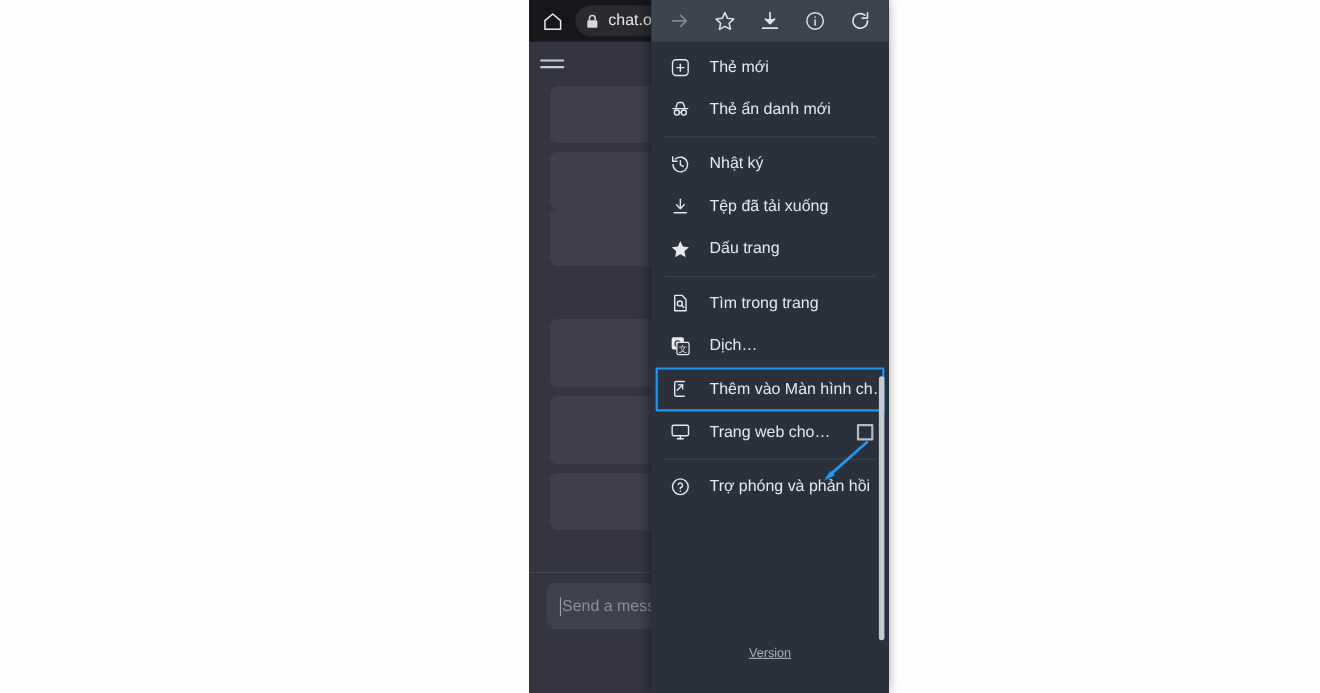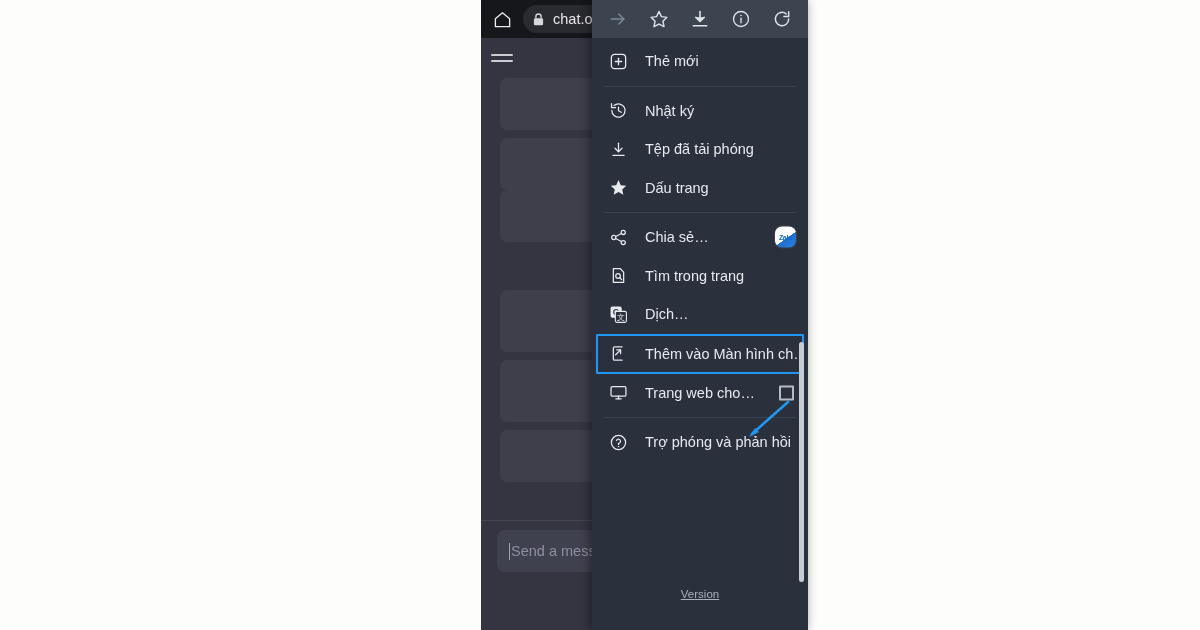--- a/index.html
+++ b/index.html
@@ -258,65 +258,62 @@
         <div class="mi">
           <span class="ic">
             <svg width="19" height="19" viewBox="0 0 24 24" fill="none" stroke="#e6e9ee" stroke-width="1.6" stroke-linecap="round" stroke-linejoin="round">
               <rect x="3" y="3" width="18" height="18" rx="4"></rect>
               <path d="M12 8 V16"></path>
               <path d="M8 12 H16"></path>
             </svg>
           </span>
           <span class="lb">Thẻ mới</span>
         </div>
+        <div class="mi">
+          <span class="ic">
+            <svg width="19" height="19" viewBox="0 0 24 24" fill="none" stroke="#e6e9ee" stroke-width="1.6" stroke-linecap="round" stroke-linejoin="round">
+              <path d="M7 9.5 L8.6 5.2 A1.8 1.8 0 0 1 10.3 4 H13.7 A1.8 1.8 0 0 1 15.4 5.2 L17 9.5"></path>
+              <path d="M3.5 11 H20.5"></path>
+              <circle cx="8" cy="15.6" r="2.9"></circle>
+              <circle cx="16" cy="15.6" r="2.9"></circle>
+              <path d="M10.9 15.2 H13.1"></path>
+            </svg>
+          </span>
+          <span class="lb">Thẻ ẩn danh mới</span>
+        </div>
         <div class="divider"></div>
         <div class="mi">
           <span class="ic">
             <svg width="19" height="19" viewBox="0 0 24 24" fill="none" stroke="#e6e9ee" stroke-width="1.6" stroke-linecap="round" stroke-linejoin="round">
               <path d="M3.6 12 A8.4 8.4 0 1 0 6.4 5.8"></path>
               <path d="M3.2 3.4 V8.4 H8.2"></path>
               <path d="M12 7.6 V12.4 L15.4 14.3"></path>
             </svg>
           </span>
           <span class="lb">Nhật ký</span>
         </div>
         <div class="mi">
           <span class="ic">
             <svg width="19" height="19" viewBox="0 0 24 24" fill="none" stroke="#e6e9ee" stroke-width="1.6" stroke-linecap="round" stroke-linejoin="round">
               <path d="M12 4 V14.4"></path>
               <path d="M7.6 10.4 L12 14.8 L16.4 10.4"></path>
               <path d="M5 19.5 H19"></path>
             </svg>
           </span>
-          <span class="lb">Tệp đã tải phóng</span>
+          <span class="lb">Tệp đã tải xuống</span>
         </div>
         <div class="mi">
           <span class="ic">
             <svg width="19" height="19" viewBox="0 0 24 24" fill="#e6e9ee">
               <path d="M12 2.6 L14.9 9 L21.8 9.7 L16.7 14.4 L18.1 21.3 L12 17.8 L5.9 21.3 L7.3 14.4 L2.2 9.7 L9.1 9 Z"></path>
             </svg>
           </span>
           <span class="lb">Dấu trang</span>
         </div>
         <div class="divider"></div>
-        <div class="mi">
-          <span class="ic">
-            <svg width="19" height="19" viewBox="0 0 24 24" fill="none" stroke="#e6e9ee" stroke-width="1.6" stroke-linecap="round" stroke-linejoin="round">
-              <circle cx="18" cy="5.6" r="2.6"></circle>
-              <circle cx="6" cy="12" r="2.6"></circle>
-              <circle cx="18" cy="18.4" r="2.6"></circle>
-              <path d="M8.4 10.7 L15.6 6.9"></path>
-              <path d="M8.4 13.3 L15.6 17.1"></path>
-            </svg>
-          </span>
-          <span class="lb">Chia sẻ…</span>
-          <span class="zalo">
-            <span>Zalo</span>
-          </span>
-        </div>
         <div class="mi">
           <span class="ic">
             <svg width="19" height="19" viewBox="0 0 24 24" fill="none" stroke="#e6e9ee" stroke-width="1.6" stroke-linecap="round" stroke-linejoin="round">
               <path d="M5.5 3.2 H14 L18.5 7.7 V20.8 H5.5 Z"></path>
               <circle cx="11.4" cy="12.6" r="2.9"></circle>
               <path d="M13.6 14.8 L16 17.2"></path>
             </svg>
           </span>
           <span class="lb">Tìm trong trang</span>
         </div>

